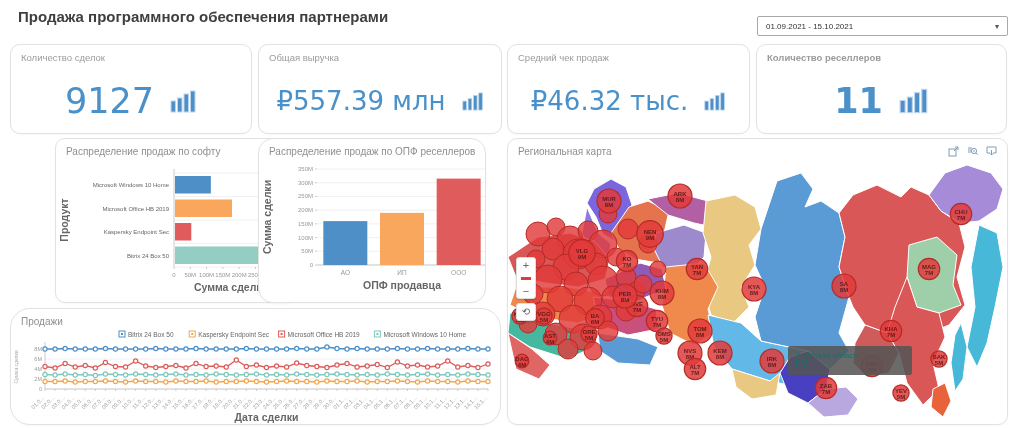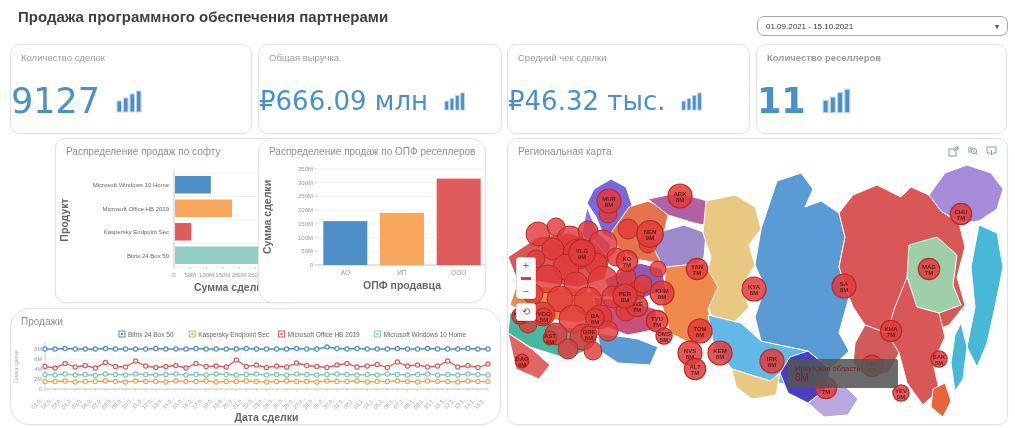--- a/index.html
+++ b/index.html
@@ -1,32 +1,32 @@
 <!DOCTYPE html>
 <html><head>
 <meta charset="utf-8">
 <style>
   html,body{margin:0;padding:0;background:#f4f4f4;}
   .dashboard{position:relative;width:1015px;height:428px;background:#ffffff;
     font-family:"Liberation Sans",sans-serif;overflow:hidden;}
   .page-title{position:absolute;left:18px;top:8px;font-size:15px;font-weight:bold;color:#3f3f3f;}
   .date-select{position:absolute;left:757px;top:16px;width:251px;height:20px;box-sizing:border-box;
-    border:1px solid #a9a9a9;border-radius:7px;background:#fff;display:flex;align-items:center;
+    border:1px solid #a9a9a9;border-radius:2px;background:#fff;display:flex;align-items:center;
     justify-content:space-between;padding:0 8px;font-size:8px;color:#333;cursor:pointer;}
   .date-select .caret{font-size:8px;color:#555;}
   .card{position:absolute;background:#fff;border:1px solid #e2e2e2;border-radius:10px;
     box-shadow:0 1px 2px rgba(0,0,0,0.03);box-sizing:border-box;overflow:hidden;}
   .card-title{position:absolute;left:10px;top:7px;font-size:10px;color:#8f8f8f;z-index:3;}
   
   .kpi0{left:10px;top:44px;width:242px;height:90px;}
   .kpi1{left:258px;top:44px;width:244px;height:90px;}
   .kpi2{left:507px;top:44px;width:243px;height:90px;}
   .kpi3{left:756px;top:44px;width:251px;height:90px;font-weight:bold;}
   .kpi-label{position:absolute;left:10px;top:7px;font-size:9.5px;color:#9b9b9b;}
-  .kpi-body{position:absolute;left:0;right:0;top:24px;bottom:0;display:flex;align-items:center;justify-content:flex-start;}
+  .kpi-body{position:absolute;left:0;right:0;top:24px;bottom:0;display:flex;align-items:center;justify-content:center;}
   .kpi-value{font-family:"DejaVu Sans","Liberation Sans",sans-serif;color:#4A90C9;}
   .kpi0 .kpi-value,.kpi3 .kpi-value{font-size:35px;}
   .kpi1 .kpi-value,.kpi2 .kpi-value{font-size:26px;}
   .kpi-icon{margin-left:16px;}
   
   .card-hbar{left:10px;top:138px;width:243px;height:165px;margin-left:45px;}
   .card-vbar{left:258px;top:138px;width:228px;height:165px;border-radius:15px;}
   .card-map{left:507px;top:138px;width:501px;height:287px;}
   .card-line{left:10px;top:308px;width:491px;height:117px;border-radius:20px;}
   .chart-svg{position:absolute;left:0;top:22px;}
@@ -36,22 +36,22 @@
   .map-icons svg{display:block;cursor:pointer;}
   .map-zoomctl{position:absolute;left:8px;top:118px;width:18px;z-index:4;background:#fff;
     border:1px solid #ddd;border-radius:3px;box-shadow:0 1px 2px rgba(0,0,0,0.15);
     display:flex;flex-direction:column;align-items:center;}
   .zbtn{width:18px;height:14px;line-height:14px;text-align:center;font-size:11px;color:#666;cursor:pointer;}
   .zslider{width:18px;height:12px;display:flex;align-items:center;justify-content:center;cursor:pointer;}
   .zmark{width:10px;height:3px;background:#E03C3C;}
   .map-resetctl{position:absolute;left:8px;top:164px;width:18px;height:16px;z-index:4;background:#fff;
     border:1px solid #ddd;border-radius:3px;box-shadow:0 1px 2px rgba(0,0,0,0.15);
     text-align:center;line-height:15px;font-size:10px;color:#666;cursor:pointer;}
-  .map-tooltip{position:absolute;left:280px;top:220px;width:110px;z-index:5;
-    background:rgba(85,85,85,0.87);border-radius:2px;color:#7f1d1d;padding:5px 7px;box-sizing:border-box;}
+  .map-tooltip{position:absolute;left:280px;top:207px;width:124px;z-index:5;
+    background:rgba(85,85,85,0.87);border-radius:2px;color:#0f766e;padding:5px 7px;box-sizing:border-box;}
   .map-tooltip .tt-region{font-size:7.5px;line-height:9px;}
   .map-tooltip .tt-value{font-size:10px;line-height:10px;}
 </style>
 </head>
 <body>
 
 <div class="dashboard">
   <div class="page-title">Продажа программного обеспечения партнерами</div>
 
   <div class="date-select">
@@ -67,31 +67,31 @@
         <rect x="1" y="11" width="4.5" height="11" fill="#4E8FC7" stroke="#bcd6ee" stroke-width="1"></rect>
         <rect x="7.5" y="8" width="4.5" height="14" fill="#4E8FC7" stroke="#bcd6ee" stroke-width="1"></rect>
         <rect x="14" y="4" width="4.5" height="18" fill="#4E8FC7" stroke="#bcd6ee" stroke-width="1"></rect>
         <rect x="20.5" y="1" width="4.5" height="21" fill="#4E8FC7" stroke="#bcd6ee" stroke-width="1"></rect>
       </svg>
     </div>
   </div>
   <div class="card kpi1">
     <div class="kpi-label">Общая выручка</div>
     <div class="kpi-body">
-      <span class="kpi-value">₽666.09 млн</span>
+      <span class="kpi-value">₽557.39 млн</span>
       <svg class="kpi-icon" width="22" height="19" viewBox="0 0 27 23">
         <rect x="1" y="11" width="4.5" height="11" fill="#4E8FC7" stroke="#bcd6ee" stroke-width="1"></rect>
         <rect x="7.5" y="8" width="4.5" height="14" fill="#4E8FC7" stroke="#bcd6ee" stroke-width="1"></rect>
         <rect x="14" y="4" width="4.5" height="18" fill="#4E8FC7" stroke="#bcd6ee" stroke-width="1"></rect>
         <rect x="20.5" y="1" width="4.5" height="21" fill="#4E8FC7" stroke="#bcd6ee" stroke-width="1"></rect>
       </svg>
     </div>
   </div>
   <div class="card kpi2">
-    <div class="kpi-label">Средний чек сделки</div>
+    <div class="kpi-label">Средний чек продаж</div>
     <div class="kpi-body">
       <span class="kpi-value">₽46.32 тыс.</span>
       <svg class="kpi-icon" width="22" height="19" viewBox="0 0 27 23">
         <rect x="1" y="11" width="4.5" height="11" fill="#4E8FC7" stroke="#bcd6ee" stroke-width="1"></rect>
         <rect x="7.5" y="8" width="4.5" height="14" fill="#4E8FC7" stroke="#bcd6ee" stroke-width="1"></rect>
         <rect x="14" y="4" width="4.5" height="18" fill="#4E8FC7" stroke="#bcd6ee" stroke-width="1"></rect>
         <rect x="20.5" y="1" width="4.5" height="21" fill="#4E8FC7" stroke="#bcd6ee" stroke-width="1"></rect>
       </svg>
     </div>
   </div>

